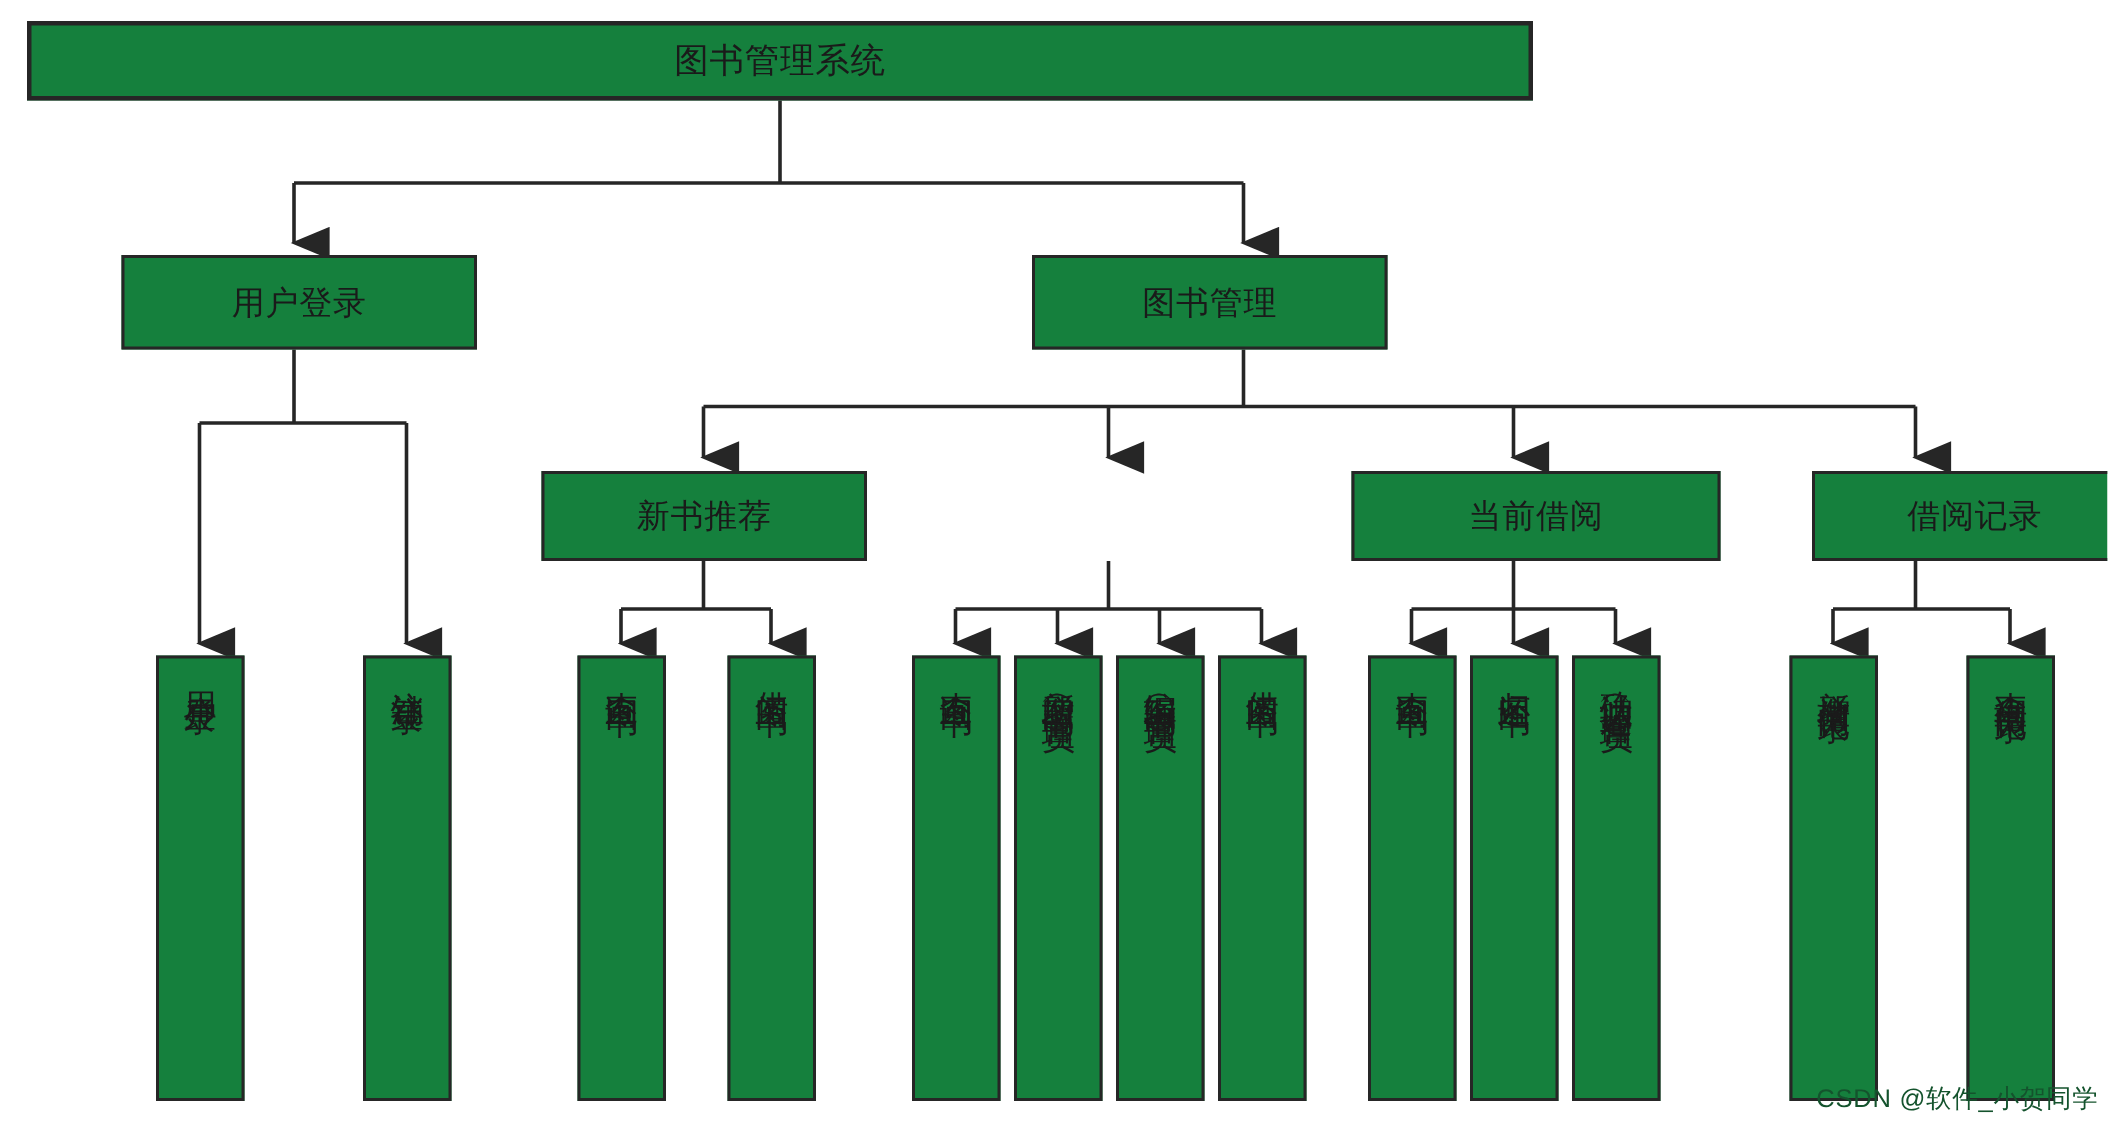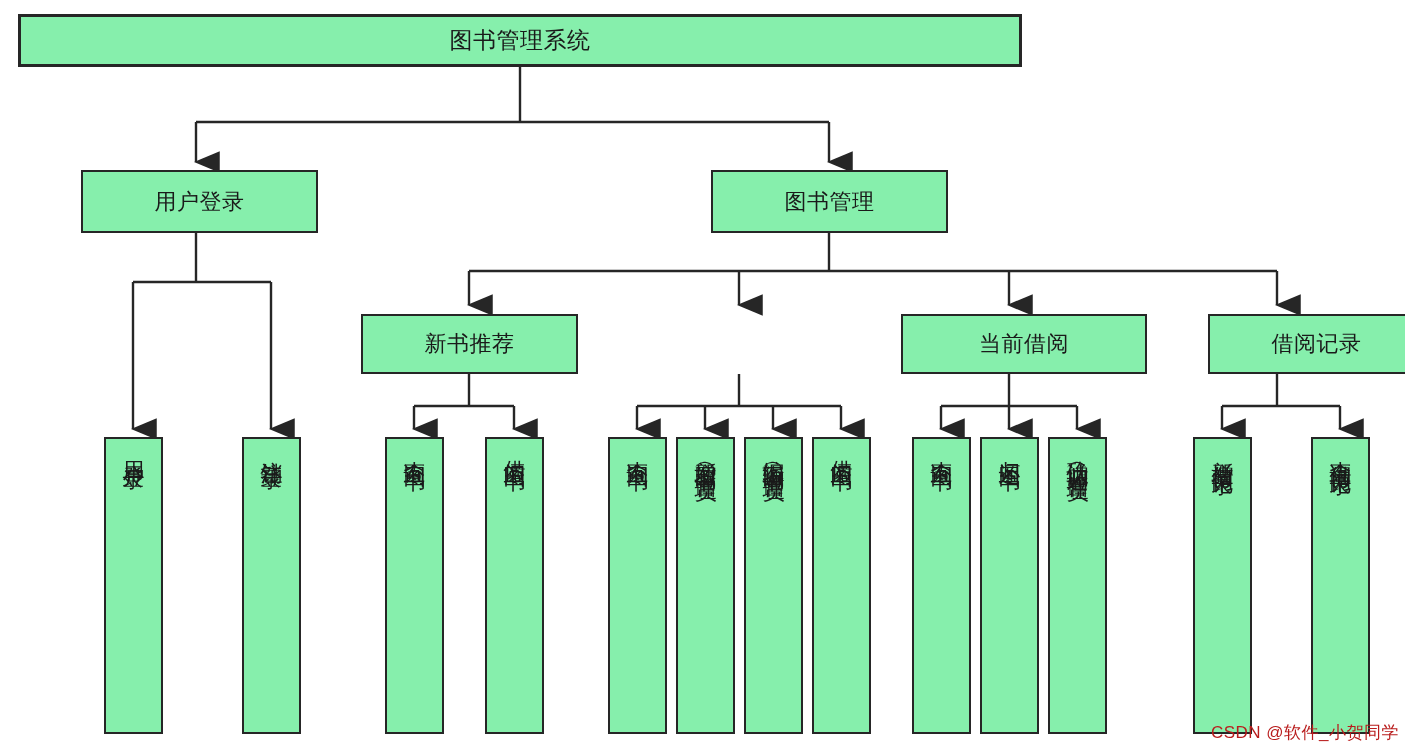--- a/index.html
+++ b/index.html
@@ -22,21 +22,21 @@
     position: absolute;
     left: 0;
     top: 0;
     width: 1405px;
     height: 747px;
     pointer-events: none;
   }
   .node {
     position: absolute;
     box-sizing: border-box;
-    background: #86efac;
+    background: #15803d;
     border: 2px solid #262626;
     display: flex;
     align-items: center;
     justify-content: center;
     text-align: center;
   }
   .node.root   { border-width: 3px; }
   .node-label {
     color: #1a1a1a;
     line-height: 1.18;
@@ -63,21 +63,21 @@
     line-height: 1.0;
     letter-spacing: 3px;
     color: #1a1a1a;
     white-space: nowrap;
   }
   .watermark {
     position: absolute;
     right: 6px;
     bottom: 3px;
     font-size: 17px;
-    color: #b91c1c;
+    color: #14532d;
     letter-spacing: 0.5px;
     white-space: nowrap;
     font-family: "Liberation Sans", "DejaVu Sans", sans-serif;
   }
 </style>
 </head>
 <body>
 
 <div id="canvas">
 
@@ -132,21 +132,21 @@
   </svg>
 
   <div class="node root" style="left:18px; top:14px; width:1004px; height:53px;">
     <span class="node-label h-label">图书管理系统</span>
   </div>
 
   <div class="node" style="left:81px; top:170px; width:237px; height:63px;">
     <span class="node-label h-label">用户登录</span>
   </div>
 
-  <div class="node" style="left:711px; top:170px; width:237px; height:63px;">
+  <div class="node" style="left:688px; top:170px; width:237px; height:63px;">
     <span class="node-label h-label">图书管理</span>
   </div>
 
   <div class="node" style="left:361px; top:314px; width:217px; height:60px;">
     <span class="node-label h-label">新书推荐</span>
   </div>
 
 
   <div class="node" style="left:901px; top:314px; width:246px; height:60px;">
     <span class="node-label h-label">当前借阅</span>

